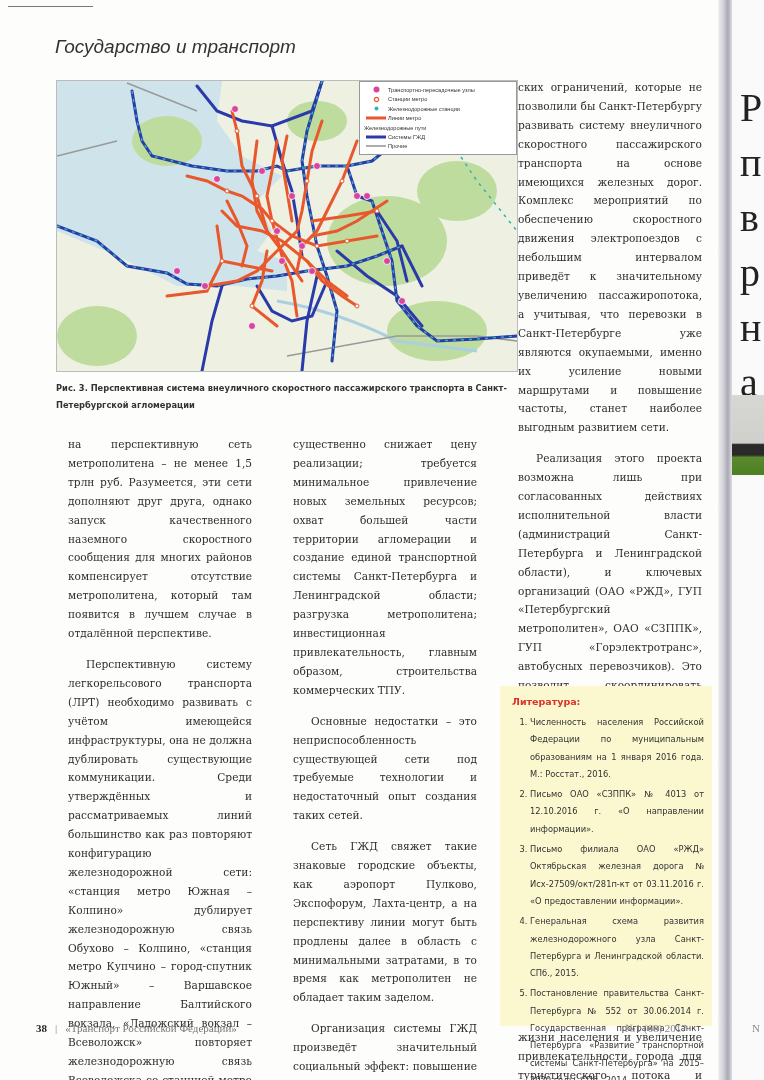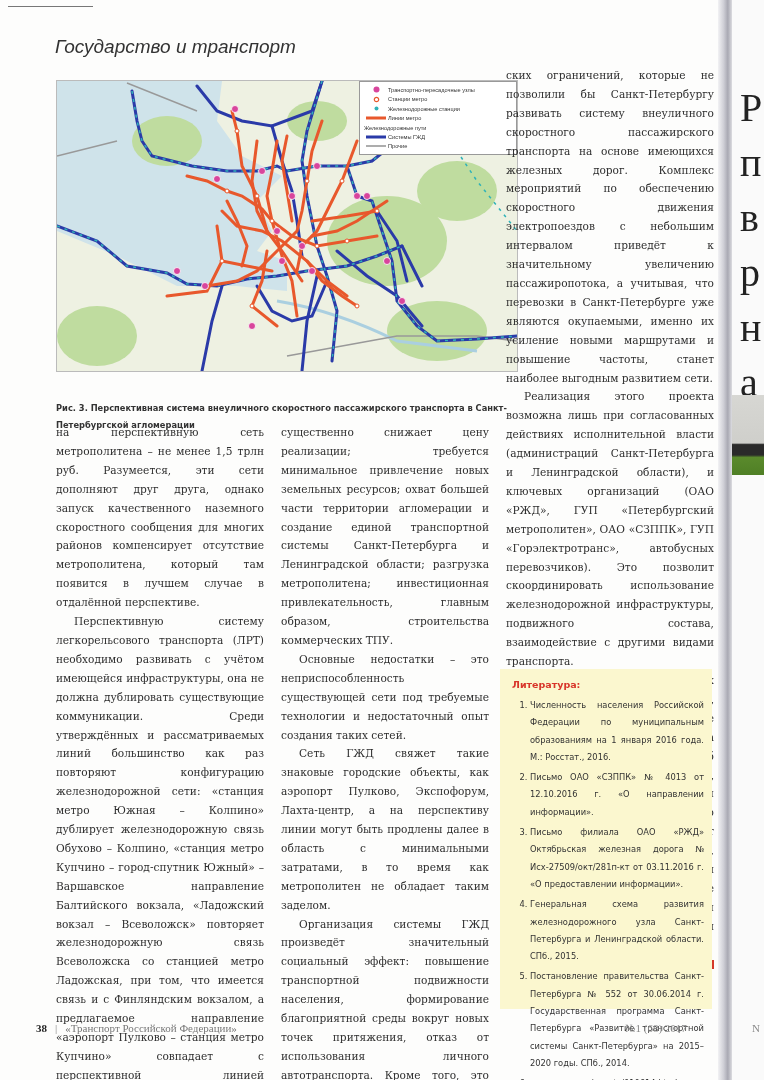--- a/index.html
+++ b/index.html
@@ -9,31 +9,31 @@
   .running-head { position:absolute; left:55px; top:36px; font-family:Liberation Sans, sans-serif;
          font-style:italic; font-size:19px; color:#333; }
   .map { position:absolute; left:56px; top:80px; width:460px; height:290px; background:#e9efdc;
          border:1px solid #bbb; overflow:hidden; }
   .map svg { display:block; }
   .legend { position:absolute; right:0; top:0; width:148px; background:#fff; border:1px solid #999;
          font-family:"Liberation Sans", sans-serif; font-size:5.6px; color:#333; padding:3px 4px 3px 4px; }
   .legend .row { display:flex; align-items:center; height:9.5px; }
   .legend .sw { width:24px; display:flex; justify-content:center; align-items:center; flex:none; }
   .legend .hdr { height:9px; padding-left:0; }
-  .caption { position:absolute; left:56px; top:400px; width:460px; font-family:"DejaVu Sans", sans-serif;
+  .caption { position:absolute; left:56px; top:380px; width:460px; font-family:"DejaVu Sans", sans-serif;
          font-size:8.3px; line-height:17px; color:#333; font-weight:bold; }
   .col { position:absolute; font-size:10.6px; line-height:18.9px; text-align:justify; color:#2e2e2e; }
-  .col p { margin:0; }
+  .col p { margin:12px; }
   .col p.ind { text-indent:18px; }
   .col1 { left:56px; top:423px; width:208px; }
   .col2 { left:281px; top:423px; width:208px; }
   .col3 { left:506px; top:66px; width:208px; }
   .end-mark { display:inline-block; width:9px; height:9px; background:#d53a2a; color:#fff; font-family:"Liberation Sans", sans-serif;
          font-size:7px; line-height:9px; text-align:center; font-weight:bold; float:right; margin-top:5px; }
-  .lit { position:absolute; left:500px; top:669px; width:212px; height:340px; background:#fbf7cf; }
+  .lit { position:absolute; left:500px; top:686px; width:212px; height:340px; background:#fbf7cf; }
   .lit h4 { margin:0; position:absolute; left:12px; top:10px; font-family:"DejaVu Sans", sans-serif; font-size:9.5px; color:#d8352a; }
   .lit ol { position:absolute; left:0; top:28px; margin:0; padding:0 8px 0 30px; width:174px;
          font-family:"DejaVu Sans", sans-serif; font-size:8.3px; line-height:17.3px; color:#333; text-align:justify; }
   .lit li { margin:0 0 3px 0; }
   .gutter { position:absolute; left:718px; top:0; width:14px; height:1080px;
          background:linear-gradient(90deg,#f2f2f4 0%,#cfcfd6 40%,#a9a9b3 70%,#dcdce0 100%); }
   .next-page { position:absolute; left:732px; top:0; width:32px; height:1080px; background:#fafafa; overflow:hidden; }
   .next-page .big { position:absolute; left:8px; font-family:"Liberation Serif", serif; font-size:40px; color:#222; line-height:40px; }
   .next-page .photo { position:absolute; left:0; top:395px; width:32px; height:80px;
          background:linear-gradient(180deg,#d7d7d3 0%,#cfcfcb 60%,#2a2a2a 62%,#2a2a2a 75%,#5a8a2c 78%,#4f7f25 100%); }

